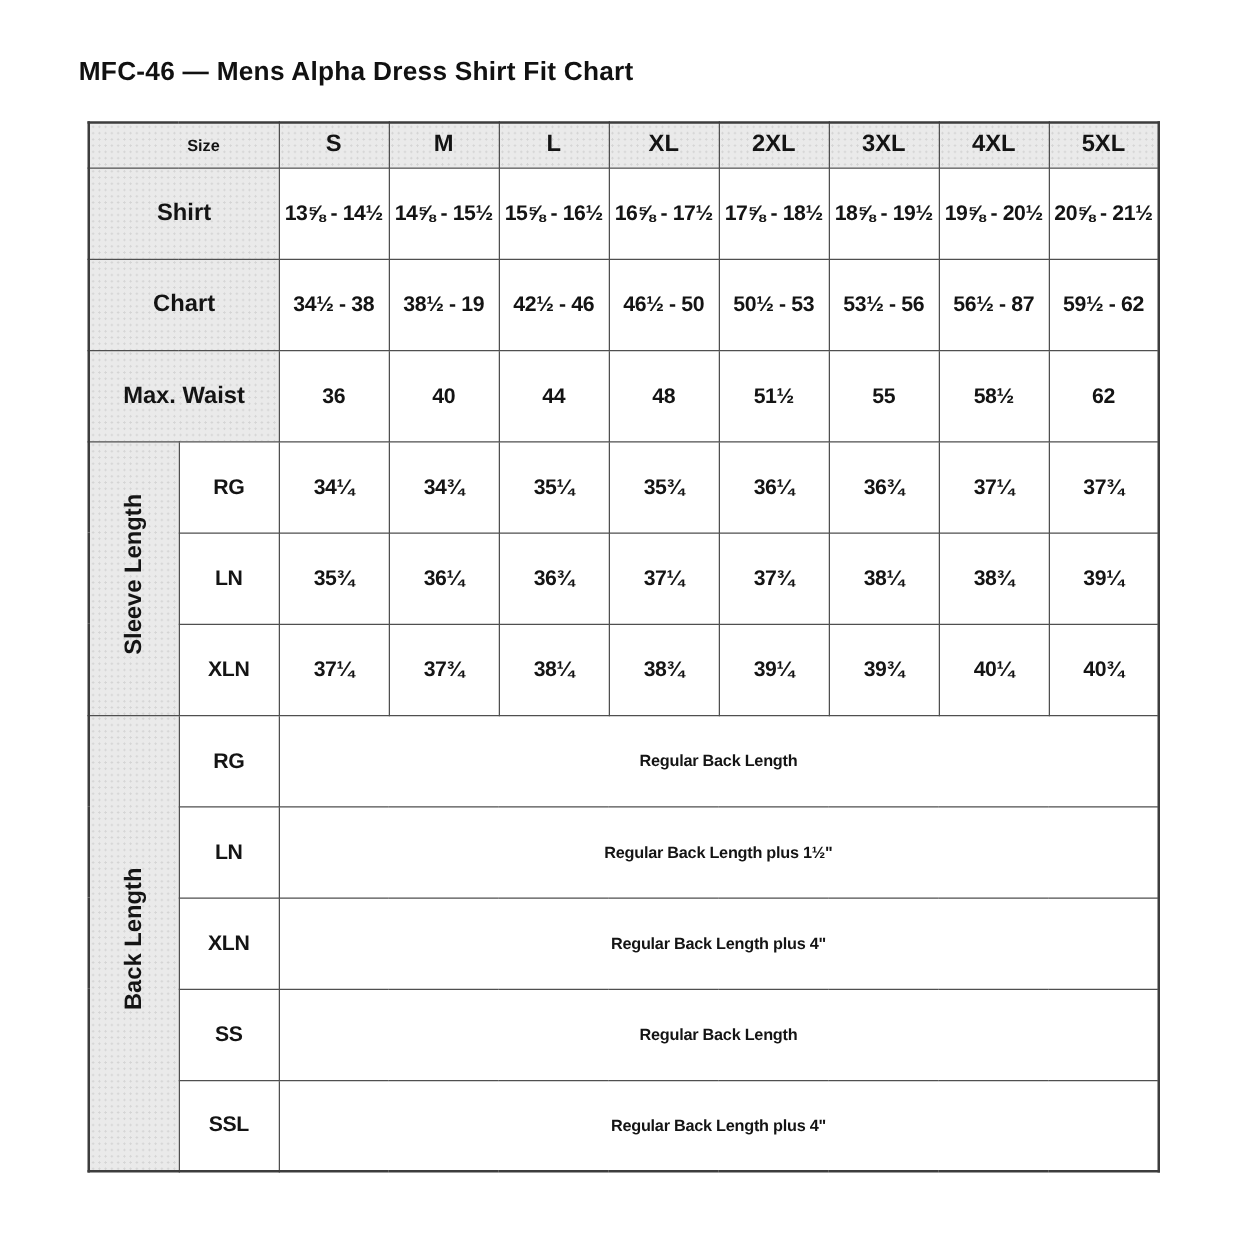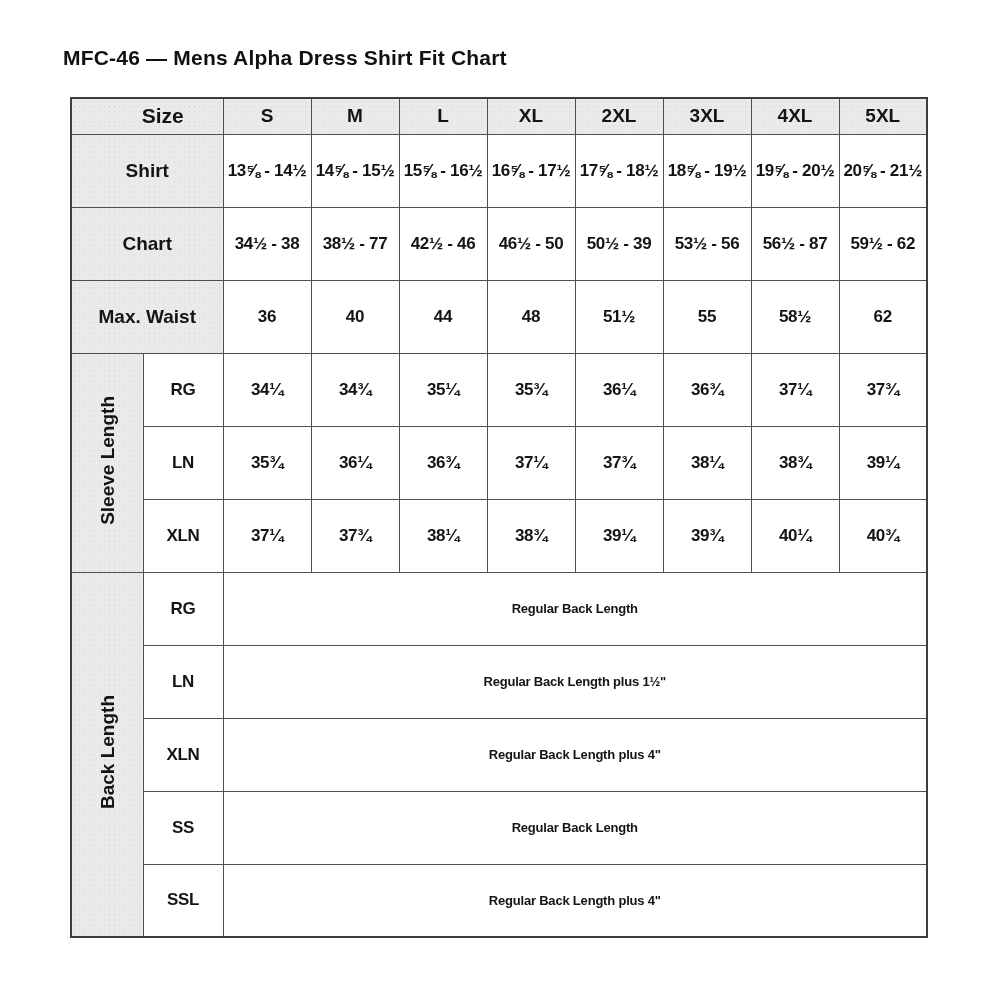--- a/index.html
+++ b/index.html
@@ -47,21 +47,21 @@
   tr.hdr-row { height: 36px; }
   tr.data-row { height: 73px; }
   .hdr {
     background-color: #eaeaea;
     background-image: radial-gradient(circle, #d5d5d5 0.8px, rgba(0,0,0,0) 1px);
     background-size: 5px 5px;
     font-weight: bold;
     font-size: 19px;
     color: #141414;
   }
-  .corner { font-size: 21px; padding-left: 31px; }
+  .corner { font-size: 13px; padding-left: 31px; }
   td.val, td.code {
     font-weight: bold;
     font-size: 17px;
     letter-spacing: -0.3px;
     color: #141414;
     background: #ffffff;
     margin-left: 13px;
   }
   td.span-text {
     font-weight: bold;
@@ -122,24 +122,24 @@
       <td class="val">16⅝ - 17½</td>
       <td class="val">17⅝ - 18½</td>
       <td class="val">18⅝ - 19½</td>
       <td class="val">19⅝ - 20½</td>
       <td class="val">20⅝ - 21½</td>
     </tr>
 
     <tr class="data-row">
       <th colspan="2" class="hdr">Chart</th>
       <td class="val">34½ - 38</td>
-      <td class="val">38½ - 77</td>
+      <td class="val">38½ - 19</td>
       <td class="val">42½ - 46</td>
       <td class="val">46½ - 50</td>
-      <td class="val">50½ - 39</td>
+      <td class="val">50½ - 53</td>
       <td class="val">53½ - 56</td>
       <td class="val">56½ - 87</td>
       <td class="val">59½ - 62</td>
     </tr>
 
     <tr class="data-row">
       <th colspan="2" class="hdr">Max. Waist</th>
       <td class="val">36</td>
       <td class="val">40</td>
       <td class="val">44</td>

